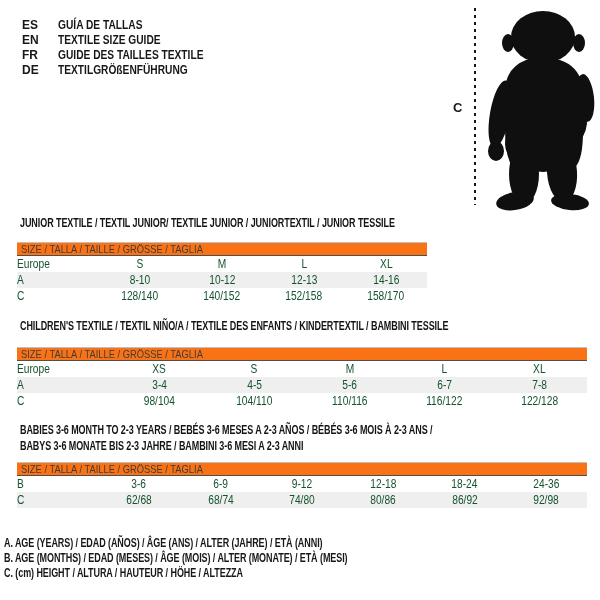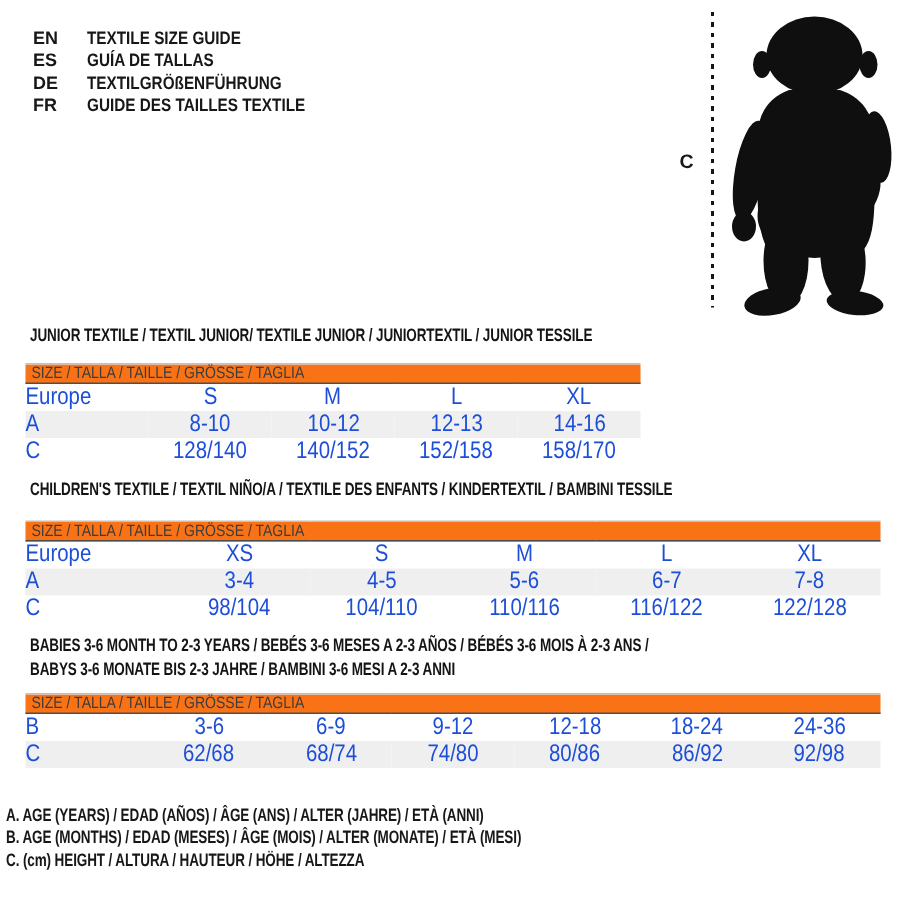--- a/index.html
+++ b/index.html
@@ -20,21 +20,21 @@
 
   
   .tbl-title{position:absolute;font-size:12px;font-weight:700;line-height:16px;white-space:nowrap;
              transform:scaleX(.75);transform-origin:0 0;letter-spacing:-.1px;color:#141414;}
   .footnotes{position:absolute;left:4px;top:536px;}
   .fn-line{font-size:12px;font-weight:700;line-height:15px;white-space:nowrap;
            transform:scaleX(.75);transform-origin:0 50%;letter-spacing:-.1px;}
 
   
   table.szt{position:absolute;border-collapse:collapse;table-layout:fixed;}
-  table.szt td{padding:0;vertical-align:middle;font-size:16px;color:#1d4ed8;}
+  table.szt td{padding:0;vertical-align:middle;font-size:12px;color:#14532d;}
   tr.band td{background:#f97316;color:#3c3c3c;height:12px;line-height:12px;font-size:11px;
              border-top:1px solid #c0c0c0;border-bottom:1px solid #4e4e4e;padding-left:4px;}
   tr.datarow{height:16px;}
   tr.shaded td{background:#efefef;}
   td.lab{text-align:left;padding-left:3px;white-space:nowrap;}
   td.val{text-align:center;}
   .cnd{display:inline-block;transform:scaleX(.85);transform-origin:0 50%;white-space:nowrap;}
   .cndc{display:inline-block;transform:scaleX(.85);white-space:nowrap;}
   col.c-label{width:50px;}
   .t1{left:17px;top:242px;width:410px;}
@@ -44,34 +44,34 @@
   .title2{left:20px;top:318px;}
   .title3{left:20px;top:422px;}
 </style>
 </head>
 <body>
 
 <div class="page">
 
   <div class="langs">
     <div class="lang-row">
+      <span class="lang-code">ES</span>
+      <span class="lang-label">GUÍA DE TALLAS</span>
+    </div>
+    <div class="lang-row">
       <span class="lang-code">EN</span>
       <span class="lang-label">TEXTILE SIZE GUIDE</span>
     </div>
     <div class="lang-row">
-      <span class="lang-code">ES</span>
-      <span class="lang-label">GUÍA DE TALLAS</span>
+      <span class="lang-code">FR</span>
+      <span class="lang-label">GUIDE DES TAILLES TEXTILE</span>
     </div>
     <div class="lang-row">
       <span class="lang-code">DE</span>
       <span class="lang-label">TEXTILGRÖßENFÜHRUNG</span>
-    </div>
-    <div class="lang-row">
-      <span class="lang-code">FR</span>
-      <span class="lang-label">GUIDE DES TAILLES TEXTILE</span>
     </div>
   </div>
 
   <div class="dash-line"></div>
   <div class="c-label">C</div>
   <svg class="sil" width="112" height="206" viewBox="0 0 112 206">
     <g fill="#0f0f0f">
       <ellipse cx="57" cy="31" rx="32" ry="26"></ellipse>
       <ellipse cx="22" cy="37" rx="6" ry="9"></ellipse>
       <ellipse cx="93" cy="37" rx="6" ry="9"></ellipse>

